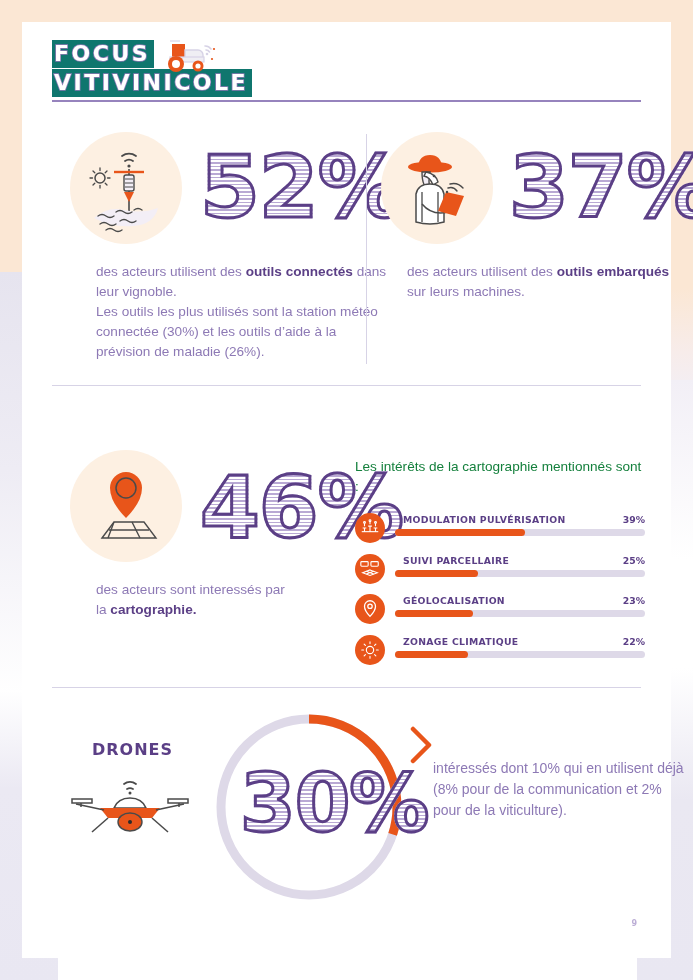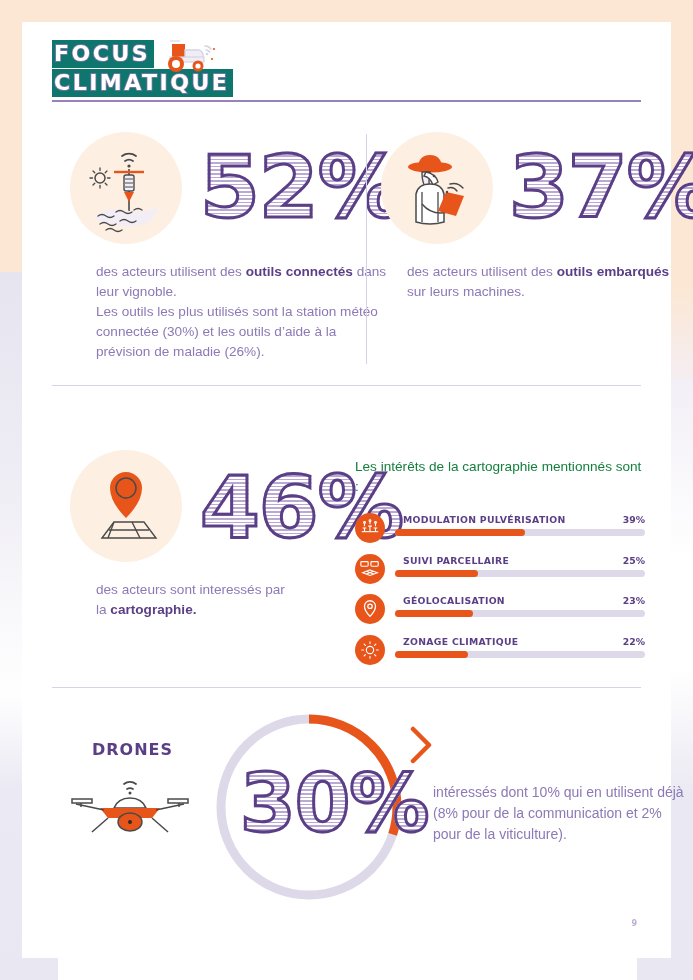--- a/index.html
+++ b/index.html
@@ -102,21 +102,21 @@
   <div class="bg-peach-right"></div>
   <div class="bg-lav-right"></div>
 </div>
 
 <div id="card">
 <div id="content">
 
   <div class="header">
     <div class="focus-title">
       <div class="focus-line"><span>FOCUS</span></div><br>
-      <div class="focus-line"><span>CLIMATIQUE</span></div>
+      <div class="focus-line"><span>VITIVINICOLE</span></div>
     </div>
     <svg class="tractor" width="62" height="44" viewBox="0 0 62 44">
       <rect x="16" y="8" width="13" height="13" fill="#e8551a"></rect>
       <path d="M29 14 h13 a5 5 0 0 1 5 5 v6 h-18 z" fill="#efeef4" stroke="#d7d3e6" stroke-width="1.4"></path>
       <rect x="14" y="21" width="34" height="5" fill="#efeef4" stroke="#d7d3e6" stroke-width="1.2"></rect>
       <circle cx="20" cy="28" r="8" fill="#e8551a"></circle>
       <circle cx="20" cy="28" r="4" fill="#fff"></circle>
       <circle cx="42" cy="30" r="5.5" fill="#e8551a"></circle>
       <circle cx="42" cy="30" r="2.6" fill="#fff"></circle>
       <path d="M49 10 a7 7 0 0 1 6 3" stroke="#d7d3e6" stroke-width="1.6" fill="none" stroke-linecap="round"></path>
@@ -298,18 +298,18 @@
 
   <svg style="position:absolute;left:188px;top:686px;" width="198" height="198" viewBox="0 0 198 198">
     <circle cx="99" cy="99" r="88" fill="none" stroke="#ded9e8" stroke-width="9"></circle>
     <circle id="donut-arc" cx="99" cy="99" r="88" fill="none" stroke="#e8551a" stroke-width="9" transform="rotate(-90 99 99)" stroke-linecap="butt" stroke-dasharray="165.87609210954105 387.0442149222624"></circle>
   </svg>
   <div class="bignum" style="left:218px;top:742px;font-size:80px;"><span class="hatch">30%</span></div>
 
   <svg class="chev" style="left:385px;top:702px;" width="30" height="42" viewBox="0 0 30 42">
     <path d="M6 5 L22 21 L6 37" fill="none" stroke="#e8551a" stroke-width="4.5" stroke-linecap="round" stroke-linejoin="round"></path>
   </svg>
-  <div class="body-txt" style="left:385px;top:760px;width:252px;font-size:14px;line-height:21px;">intéressés dont 10% qui en utilisent déjà (8% pour de la communication et 2% pour de la viticulture).</div>
+  <div class="body-txt" style="left:385px;top:736px;width:252px;font-size:14px;line-height:21px;">intéressés dont 10% qui en utilisent déjà (8% pour de la communication et 2% pour de la viticulture).</div>
 
   <div class="pagenum">9</div>
 
 </div>
 </div>
 
 </body></html>

